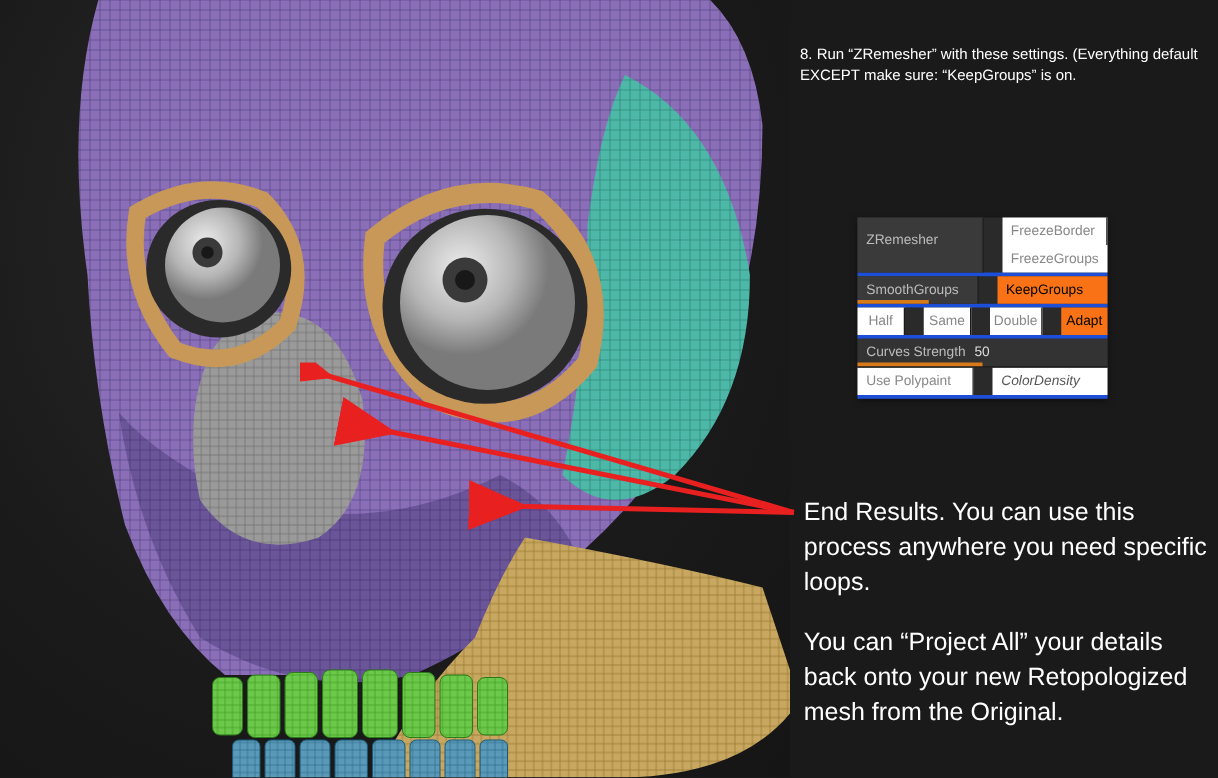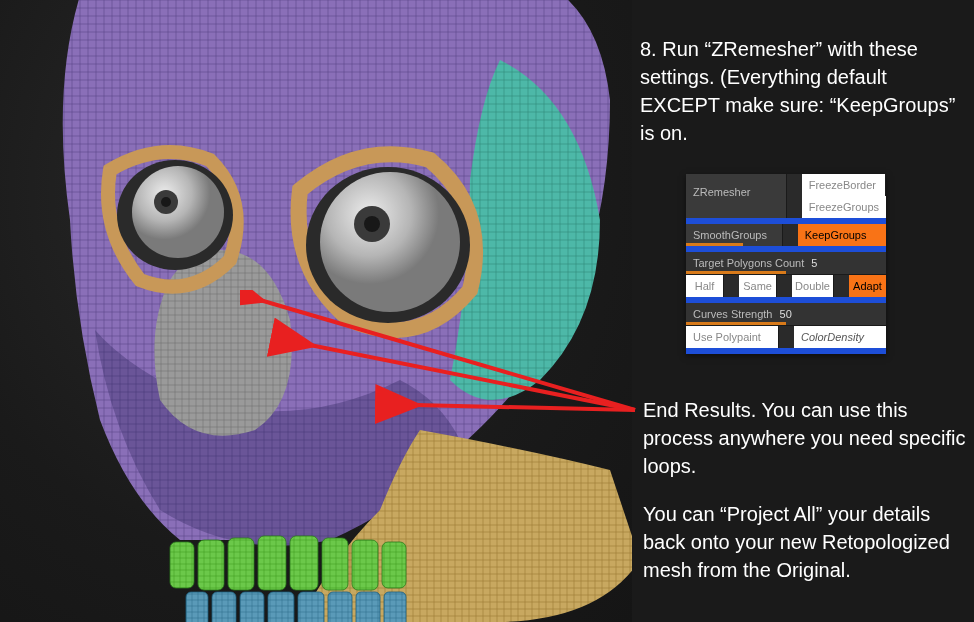--- a/index.html
+++ b/index.html
@@ -21,38 +21,38 @@
       background: radial-gradient(ellipse at 40% 30%, #2a2a2a 0%, #1a1a1a 60%, #151515 100%);
     }
     .viewport svg { width: 100%; height: 100%; display: block; }
     .sidebar {
       position: absolute;
       left: 640px;
       top: 35px;
       width: 330px;
     }
     .instruction {
-      font-size: 20px;
+      font-size: 12px;
       line-height: 1.4;
       color: #fff;
       margin-bottom: 9px;
     }
     .panel {
       position: absolute;
       left: 686px;
       top: 174px;
       width: 200px;
       background: #2a2a2a;
       font-size: 11px;
       color: #bbb;
       box-shadow: 0 2px 6px rgba(0,0,0,0.5);
     }
     .panel-row {
       display: flex;
-      border-bottom: 6px solid #1d4ed8;
+      border-bottom: 3px solid #1d4ed8;
       gap: 15px;
     }
     .panel-cell {
       flex: 1;
       padding: 5px 7px;
       background: #3a3a3a;
       border-right: 1px solid #1a1a1a;
       cursor: pointer;
       text-align: left;
     }
@@ -209,25 +209,20 @@
       <div class="panel-cell dim">FreezeGroups</div>
     </div>
   </div>
   <div class="panel-row">
     <div class="panel-cell" style="flex:1.1;position:relative">
       <span>SmoothGroups</span>
       <div style="position:absolute;bottom:0;left:0;height:3px;width:60%;background:#d87a1a"></div>
     </div>
     <div class="panel-cell active" style="flex:1">KeepGroups</div>
   </div>
-  <div class="panel-slider">
-    <span class="label">Target Polygons Count</span>
-    <span class="value">5</span>
-    <div class="track" style="width:50%"></div>
-  </div>
   <div class="panel-row quad-row">
     <div class="panel-cell dim">Half</div>
     <div class="panel-cell dim">Same</div>
     <div class="panel-cell dim">Double</div>
     <div class="panel-cell active">Adapt</div>
   </div>
   <div class="panel-slider">
     <span class="label">Curves Strength</span>
     <span class="value">50</span>
     <div class="track" style="width:50%"></div>

